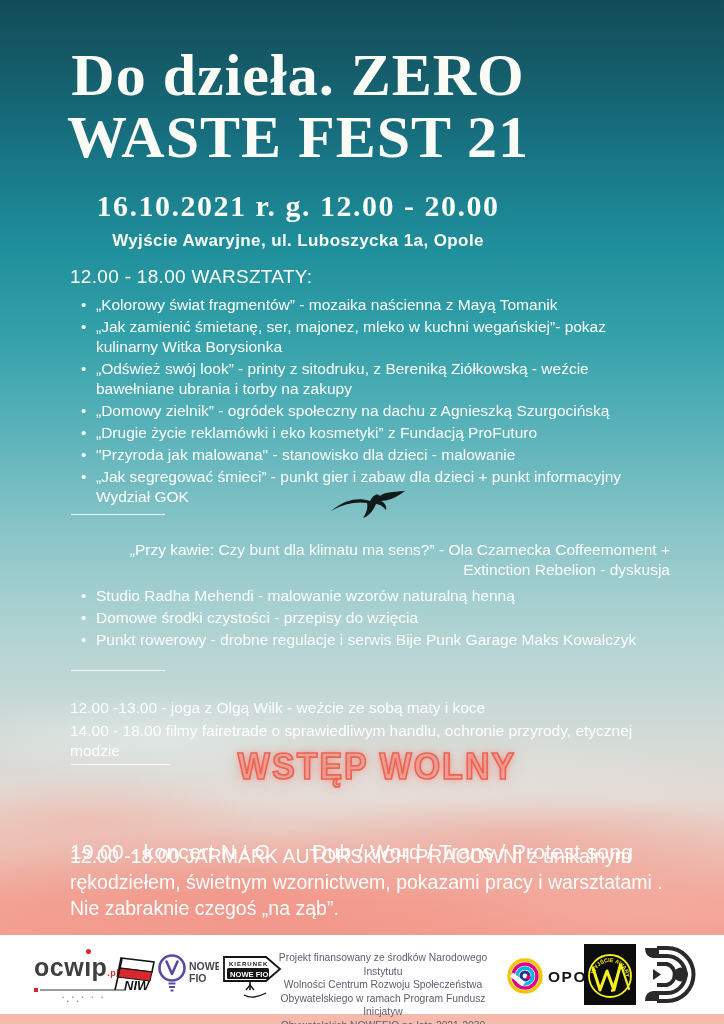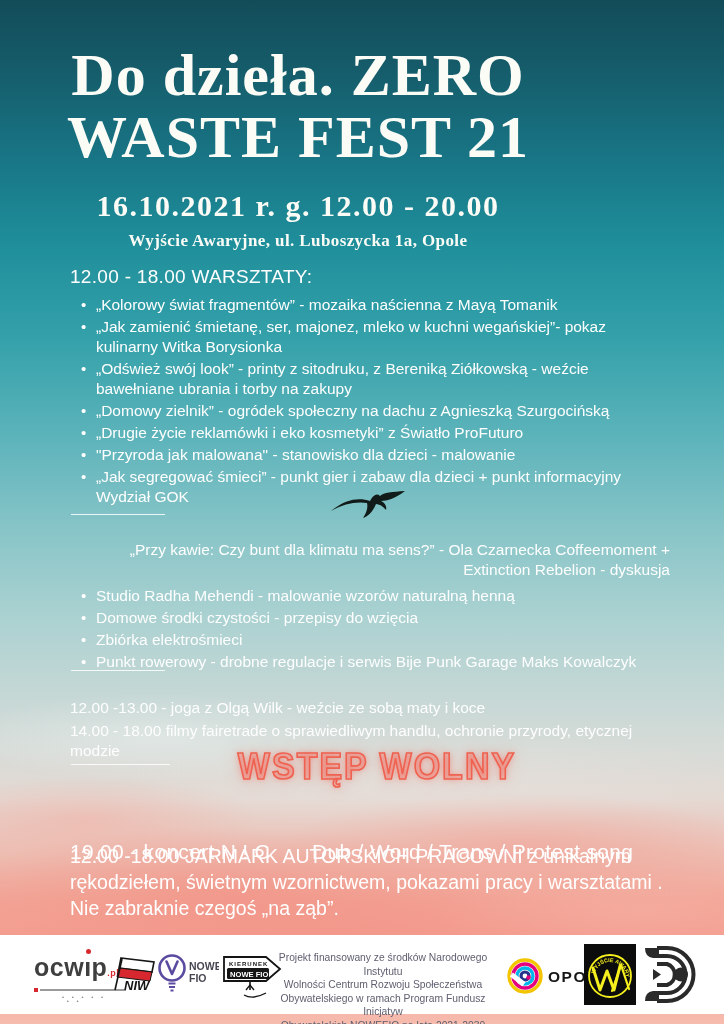--- a/index.html
+++ b/index.html
@@ -26,21 +26,21 @@
   .hero{position:absolute;top:44px;left:0;width:596px;text-align:center;}
   .hero h1{
     margin:0;font-family:"Liberation Serif","DejaVu Serif",serif;
     font-weight:700;font-size:60px;line-height:1.04;letter-spacing:1px;color:#fcfcf7;
   }
   .hero .date{
     margin-top:20px;font-family:"Liberation Serif","DejaVu Serif",serif;
     font-weight:700;font-size:30px;letter-spacing:1.5px;color:#fcfcf7;
   }
   .hero .venue{
-    margin-top:8px;font-family:Liberation Serif, serif;
+    margin-top:8px;font-family:Liberation Sans, sans-serif;
     font-weight:700;font-size:17px;letter-spacing:.4px;color:#fcfcf7;
   }
   .sec{position:absolute;left:70px;width:600px;color:#fefefe;}
   .sec-h{font-size:19px;font-weight:500;letter-spacing:.3px;margin:0 0 7px 0;}
   .li{position:relative;padding-left:26px;font-size:15.5px;line-height:20px;margin-bottom:2px;font-weight:400;}
   .li::before{content:"•";position:absolute;left:11px;top:0;font-size:15px;}
   .plain{font-size:15.5px;line-height:20px;margin:0 0 3px 0;}
   .hr{position:absolute;height:0;border-top:1.5px solid rgba(255,255,255,.85);}
   .bird{position:absolute;top:489px;left:329px;}
   .wstep{
@@ -89,38 +89,37 @@
     <div class="date">16.10.2021 r.  g. 12.00 - 20.00</div>
     <div class="venue">Wyjście Awaryjne,  ul. Luboszycka 1a, Opole</div>
   </div>
 
   <div class="sec" style="top:266px;">
     <p class="sec-h">12.00 - 18.00 WARSZTATY:</p>
     <div class="li">„Kolorowy świat fragmentów” - mozaika naścienna z Mayą Tomanik</div>
     <div class="li">„Jak zamienić śmietanę, ser, majonez, mleko w kuchni wegańskiej”- pokaz kulinarny Witka Borysionka</div>
     <div class="li">„Odśwież swój look” - printy z sitodruku, z Bereniką Ziółkowską - weźcie bawełniane ubrania i torby na zakupy</div>
     <div class="li">„Domowy zielnik” - ogródek społeczny na dachu z Agnieszką Szurgocińską</div>
-    <div class="li">„Drugie życie reklamówki i eko kosmetyki” z Światło ProFuturo</div>
+    <div class="li">„Drugie życie reklamówki i eko kosmetyki” z Fundacją ProFuturo</div>
     <div class="li">"Przyroda jak malowana" - stanowisko dla dzieci - malowanie</div>
     <div class="li">„Jak segregować śmieci” - punkt gier i zabaw dla dzieci + punkt informacyjny Wydział GOK</div>
   </div>
 
   <div class="bird">
     <svg width="92" height="30" viewBox="0 0 92 30" xmlns="http://www.w3.org/2000/svg">
       <path d="M2 22 C16 10 30 8 41 12 C44 6 48 4 51 7 C55 3 63 3 76 2 C67 9 58 12 52 12 C56 14 58 17 57 21 C54 17 50 15 47 15 C44 22 40 27 34 29 C38 23 39 18 38 14 C26 12 12 16 2 22 Z" fill="#111b19"></path>
     </svg>
   </div>
 
   <div class="hr" style="top:514px;left:71px;width:94px;"></div>
 
   <div class="sec" style="top:540px;">
     <p class="plain" style="margin-bottom:6px;text-align:right;">„Przy kawie: Czy bunt dla klimatu ma sens?” - Ola Czarnecka Coffeemoment + Extinction Rebelion - dyskusja</p>
     <div class="li">Studio Radha Mehendi - malowanie wzorów naturalną henną</div>
     <div class="li">Domowe środki czystości - przepisy do wzięcia</div>
-    <div class="li">Zbiórka elektrośmieci</div>
     <div class="li">Punkt rowerowy - drobne regulacje i serwis Bije Punk Garage Maks Kowalczyk</div>
   </div>
 
   <div class="hr" style="top:670px;left:71px;width:94px;"></div>
 
   <div class="sec" style="top:698px;">
     <p class="plain">12.00 -13.00 - joga z Olgą Wilk - weźcie ze sobą maty i koce</p>
     <p class="plain">14.00 - 18.00 filmy fairetrade o sprawiedliwym handlu, ochronie przyrody, etycznej modzie</p>
   </div>
 

